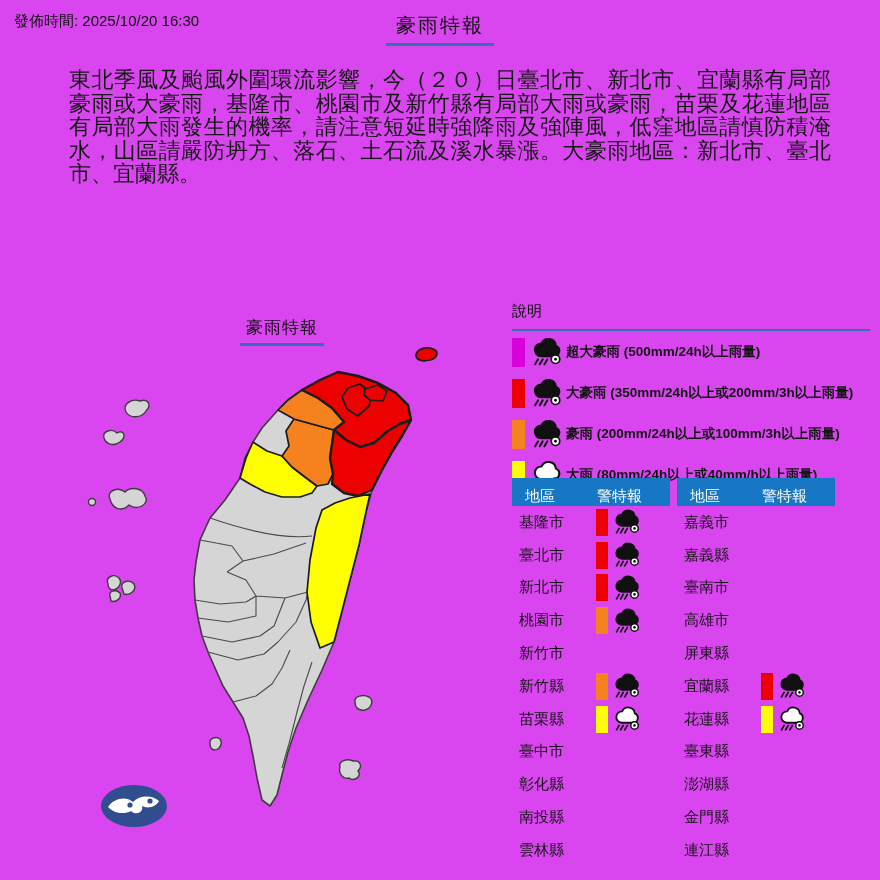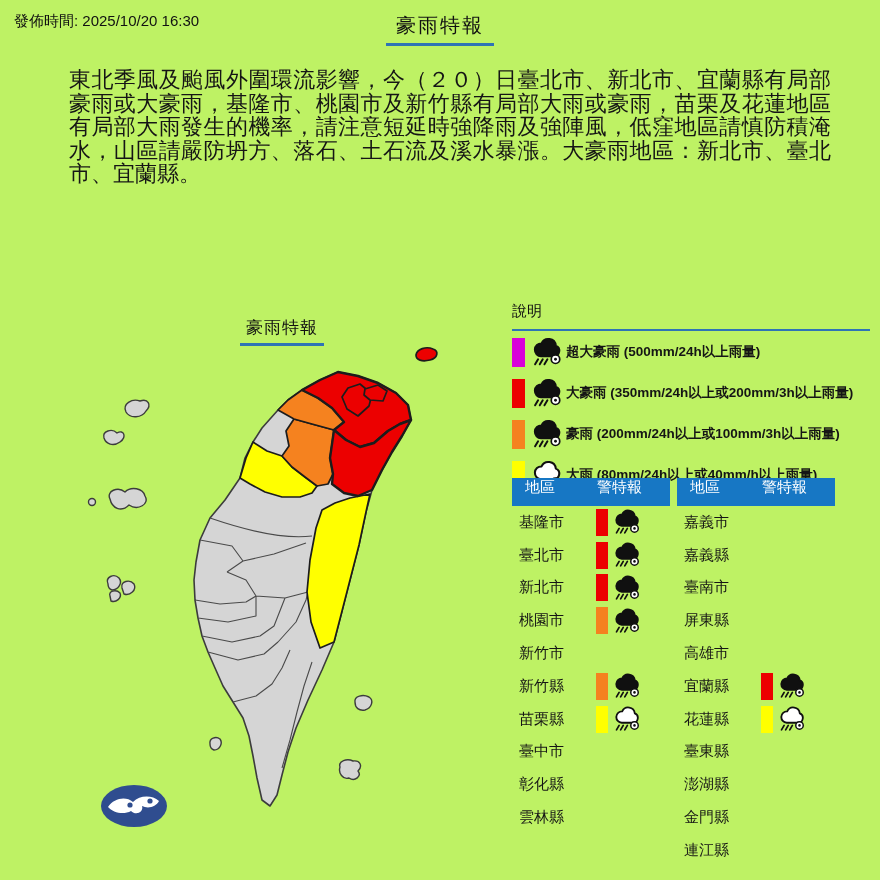--- a/index.html
+++ b/index.html
@@ -1,16 +1,16 @@
 <!DOCTYPE html>
 <html style="--c-purple: #D900D9; --c-red: #EC0000; --c-orange: #F5821F; --c-yellow: #FFFF00; --c-header_blue: #1777C4; --c-underline_blue: #2E74B5; --c-map_gray: #D5D5D5; --c-logo_navy: #2F4D8F;"><head>
 <meta charset="utf-8">
 <style>
   html,body{margin:0;padding:0;background:#fff;}
-  .page{position:relative;width:880px;height:880px;background:#bef264;overflow:hidden;
+  .page{position:relative;width:880px;height:880px;background:#d946ef;overflow:hidden;
         font-family:"Liberation Sans","DejaVu Sans",sans-serif;color:#111;}
   .publish-time{position:absolute;left:14px;top:12px;font-size:15px;color:#111;}
   .title-wrap{position:absolute;left:0;top:12px;width:100%;text-align:center;}
   .page-title{display:inline-block;font-size:20px;letter-spacing:2px;
               border-bottom:3px solid var(--c-underline_blue);padding:0 10px 4px 10px;}
   .bulletin{position:absolute;left:69px;top:68px;width:762px;font-size:22px;line-height:23.5px;
             text-align:justify;color:#151515;}
   .map-label-wrap{position:absolute;left:232px;top:316px;width:100px;text-align:center;}
   .map-label{display:inline-block;font-size:17px;letter-spacing:1px;
              border-bottom:3px solid var(--c-underline_blue);padding:0 6px 4px 6px;}
@@ -22,21 +22,21 @@
   .cpoly.thick{stroke-width:2.4;}
   .lv-red{fill:var(--c-red);} .lv-orange{fill:var(--c-orange);}
   .lv-yellow{fill:var(--c-yellow);}
   .legend{position:absolute;left:512px;top:302px;width:358px;}
   .legend-title{font-size:15px;padding-bottom:8px;border-bottom:2px solid var(--c-underline_blue);}
   .legend-item{display:flex;align-items:center;height:40px;margin-top:1px;font-weight:bold;}
   .swatch{display:inline-block;width:13px;height:29px;margin-right:5px;flex:0 0 auto;}
   .legend-item .icon-box{width:36px;flex:0 0 auto;display:flex;align-items:center;}
   .legend-label{font-size:13.5px;white-space:nowrap;color:#151515;}
   .rtable{position:absolute;top:478px;width:158px;}
-  .thead{height:28px;background:var(--c-header_blue);color:#fff;display:flex;align-items:flex-start;font-size:15px;}
+  .thead{height:28px;background:var(--c-header_blue);color:#fff;display:flex;align-items:flex-end;font-size:15px;}
   .th-region{margin-left:13px;width:72px;}
   .th-warn{margin-left:0;}
   .trow{height:32.8px;display:flex;align-items:center;}
   .t-region{margin-left:7px;width:77px;font-size:15px;color:#151515;}
   .warn-cell{display:flex;align-items:center;height:100%;}
   .warn-cell .swatch{width:12px;height:27px;margin-right:4px;}
 </style>
 </head>
 <body>
 
@@ -247,44 +247,47 @@
   </svg>
         </span>
       </div>
       <div class="trow">
         <span class="t-region">臺中市</span>
       </div>
       <div class="trow">
         <span class="t-region">彰化縣</span>
       </div>
       <div class="trow">
+        <span class="t-region">南投縣</span>
+      </div>
+      <div class="trow">
         <span class="t-region">雲林縣</span>
       </div>
     </div>
   <div class="rtable" id="table-right" style="left:677px">
       <div class="thead">
         <span class="th-region">地區</span>
         <span class="th-warn">警特報</span>
       </div>
       <div class="trow">
         <span class="t-region">嘉義市</span>
       </div>
       <div class="trow">
         <span class="t-region">嘉義縣</span>
       </div>
       <div class="trow">
         <span class="t-region">臺南市</span>
       </div>
       <div class="trow">
+        <span class="t-region">高雄市</span>
+      </div>
+      <div class="trow">
         <span class="t-region">屏東縣</span>
       </div>
       <div class="trow">
-        <span class="t-region">高雄市</span>
-      </div>
-      <div class="trow">
         <span class="t-region">宜蘭縣</span>
         <span class="warn-cell">
           <span class="swatch" style="background:#EC0000"></span>
           <svg width="30" height="26" viewBox="0 0 40 34" aria-hidden="true">
     <path d="M13 22 h15 a6.5 6.5 0 0 0 2.4-12.5 A8.8 8.8 0 0 0 13.6 6.9 A6.9 6.9 0 0 0 13 22 z" fill="#101010" stroke="#101010" stroke-width="2.4" stroke-linejoin="round"></path>
     <path d="M9.5 25.5 L6 31.5 M15 25.5 L11.5 31.5 M20.5 25.5 L17 31.5" stroke="#101010" stroke-width="2.3" stroke-linecap="round"></path>
     <circle cx="30" cy="25.5" r="5" fill="#ffffff" stroke="#101010" stroke-width="2"></circle>
     <circle cx="30" cy="25.5" r="1.7" fill="#101010"></circle>
   </svg>
         </span>

